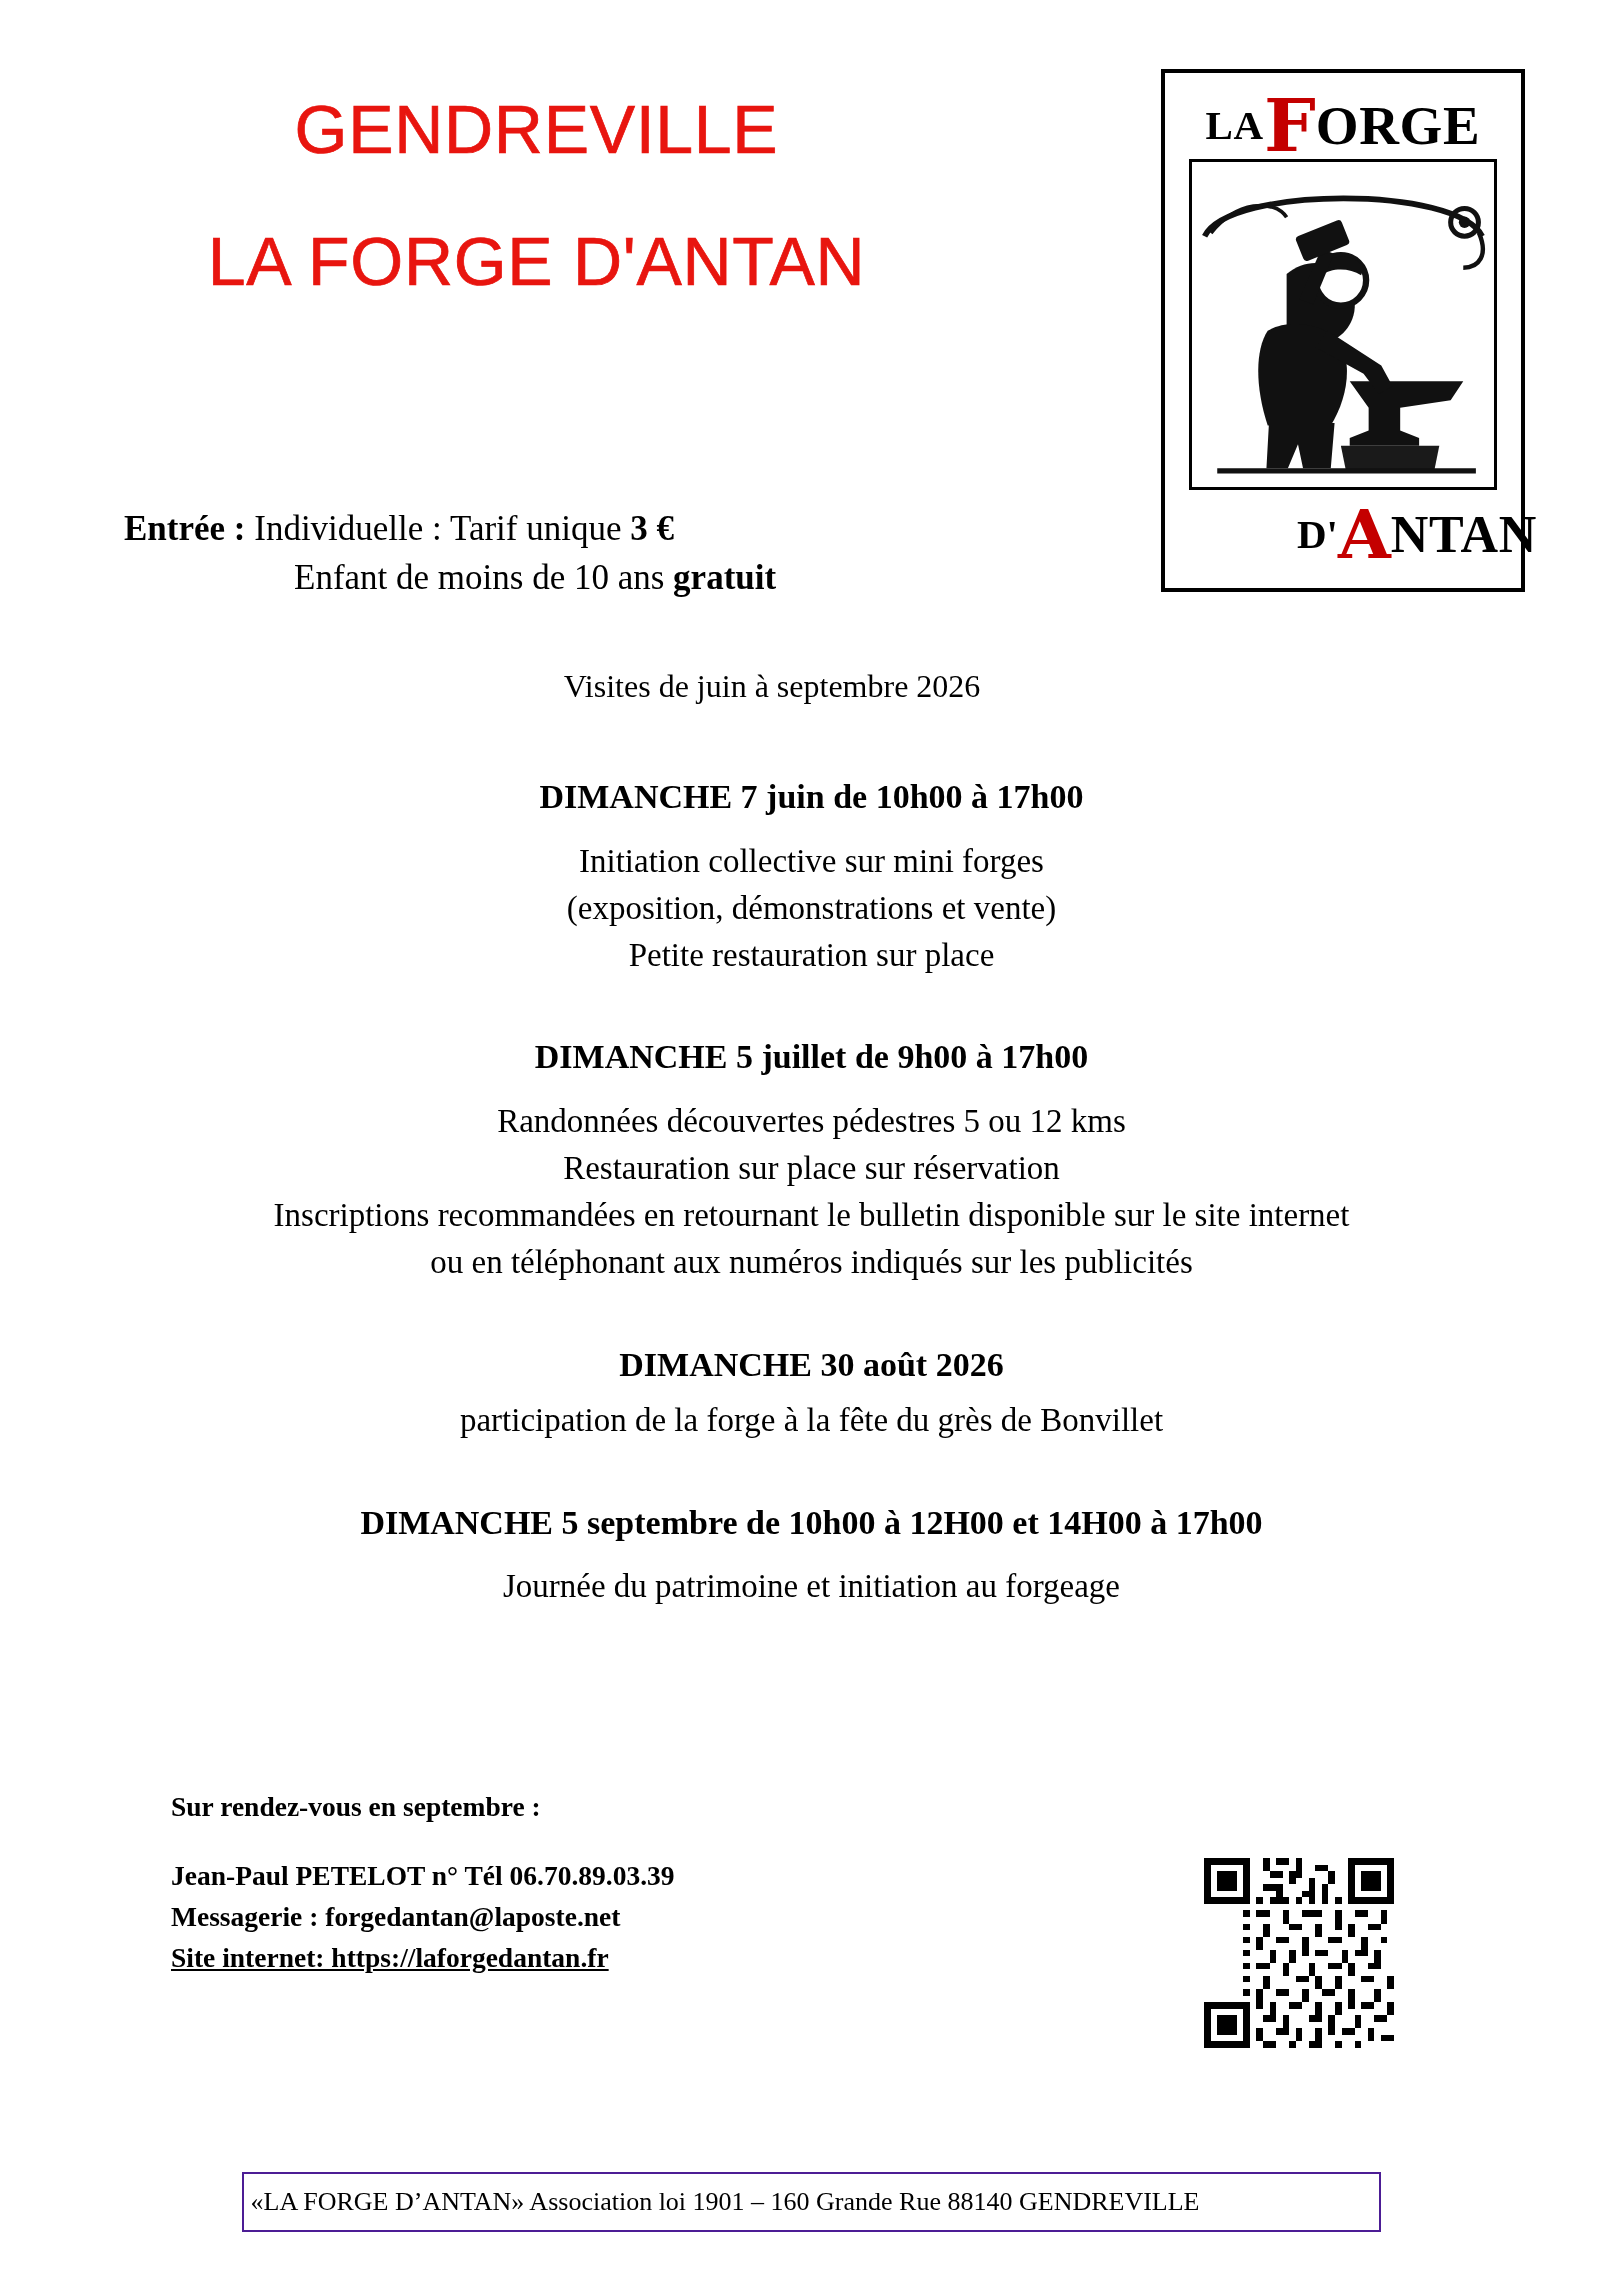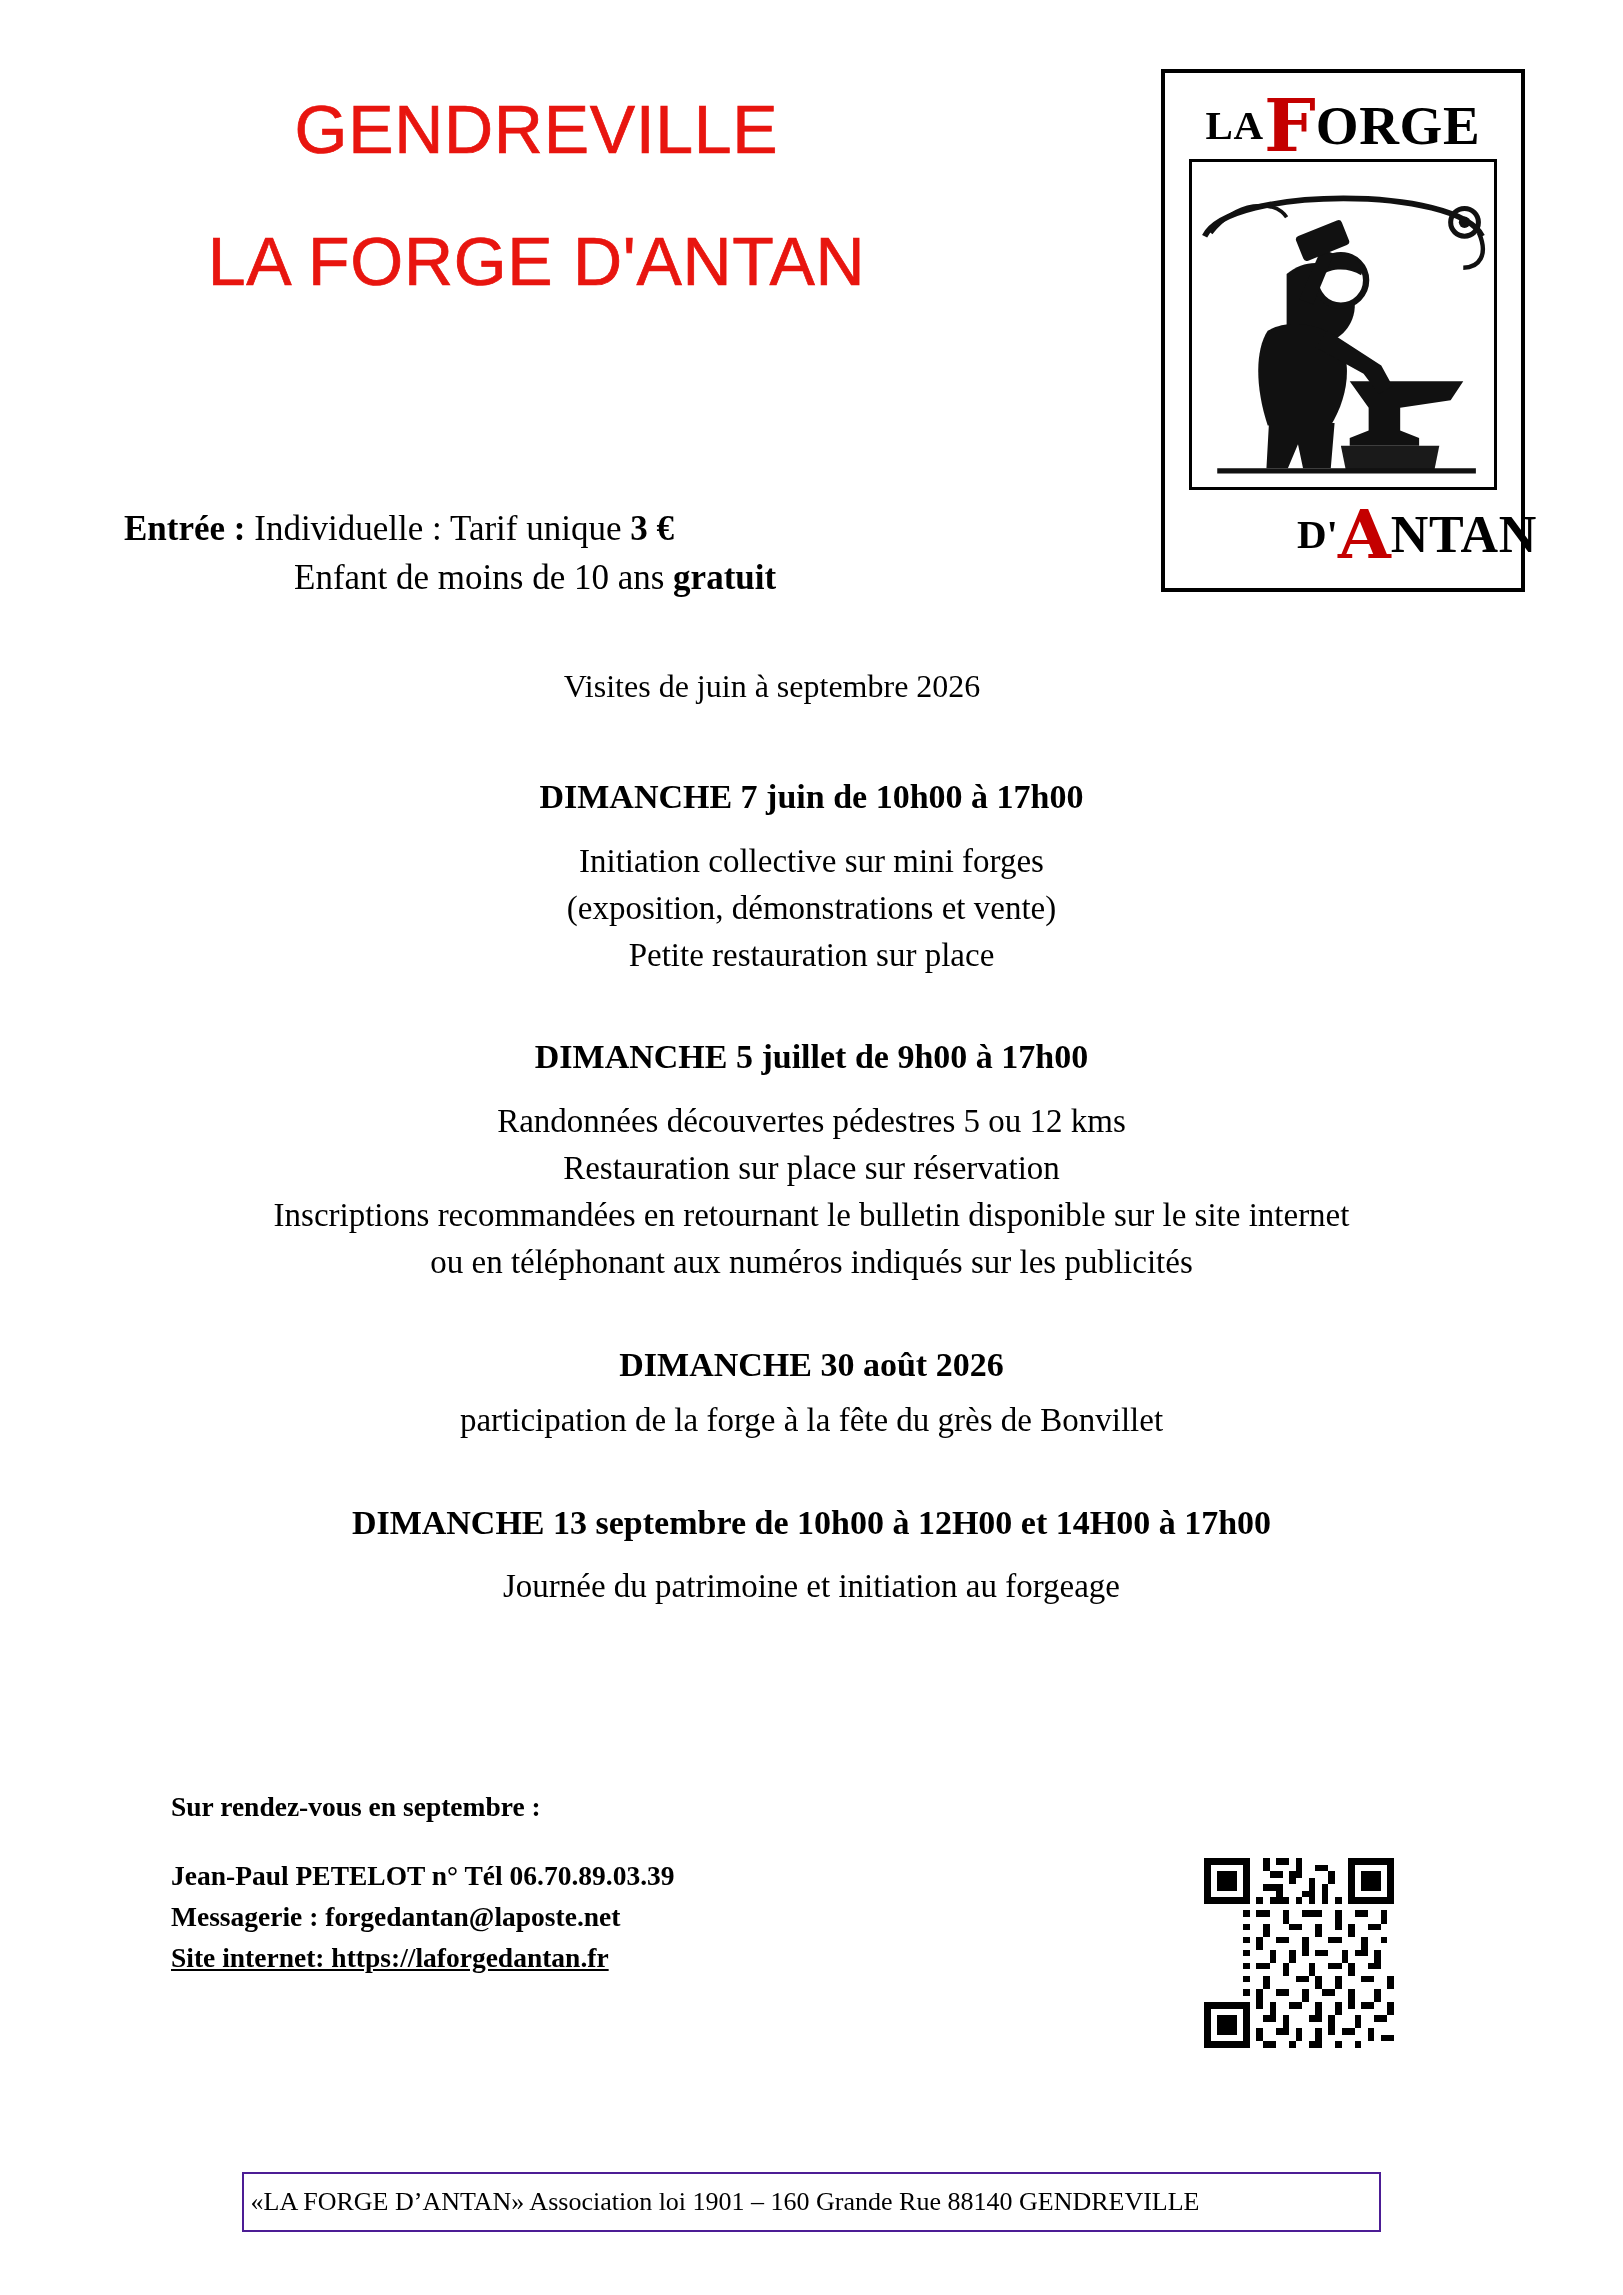--- a/index.html
+++ b/index.html
@@ -285,21 +285,21 @@
     <div class="event-line">Inscriptions recommandées en retournant le bulletin disponible sur le site internet</div>
     <div class="event-line">ou en téléphonant aux numéros indiqués sur les publicités</div>
   </div>
 
   <div class="event e3">
     <div class="event-head">DIMANCHE 30 août 2026</div>
     <div class="event-line">participation de la forge à la fête du grès de Bonvillet</div>
   </div>
 
   <div class="event e4">
-    <div class="event-head">DIMANCHE 13 septembre de 10h00 à 12H00 et 14H00 à 17h00</div>
+    <div class="event-head">DIMANCHE 5 septembre de 10h00 à 12H00 et 14H00 à 17h00</div>
     <div class="event-line">Journée du patrimoine et initiation au forgeage</div>
   </div>
 
   <div class="contact">
     <div class="grp">Sur rendez-vous en septembre :</div>
     <div>
       <div>Jean-Paul PETELOT n° Tél  06.70.89.03.39</div>
       <div>Messagerie : forgedantan@laposte.net</div>
       <div><span class="link">Site internet: https://laforgedantan.fr</span></div>
     </div>

